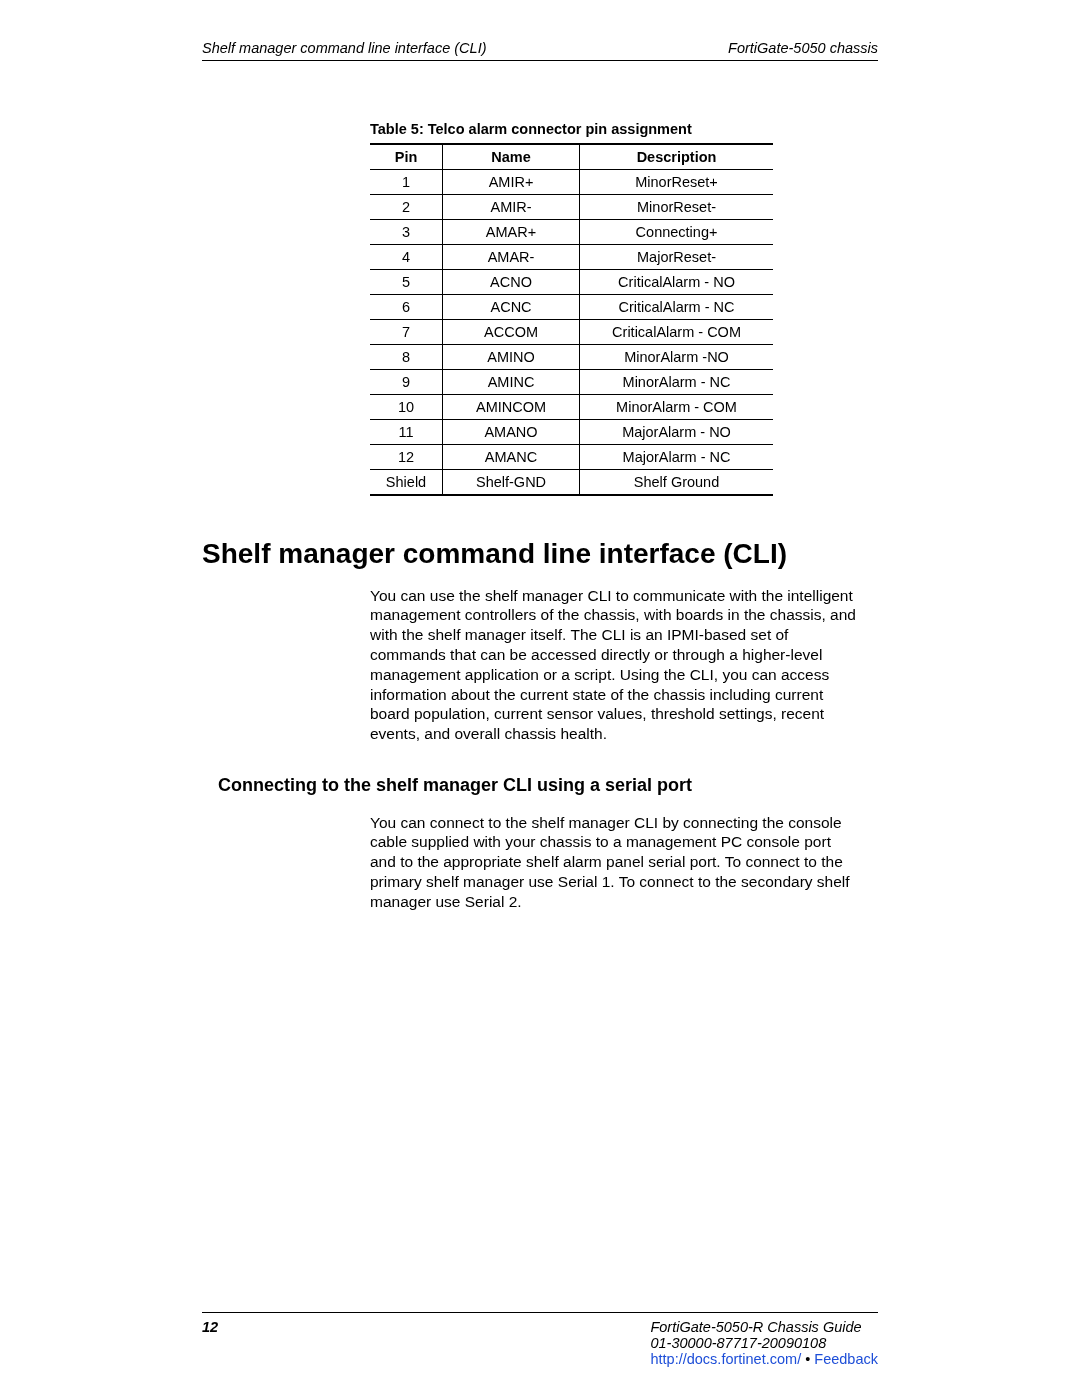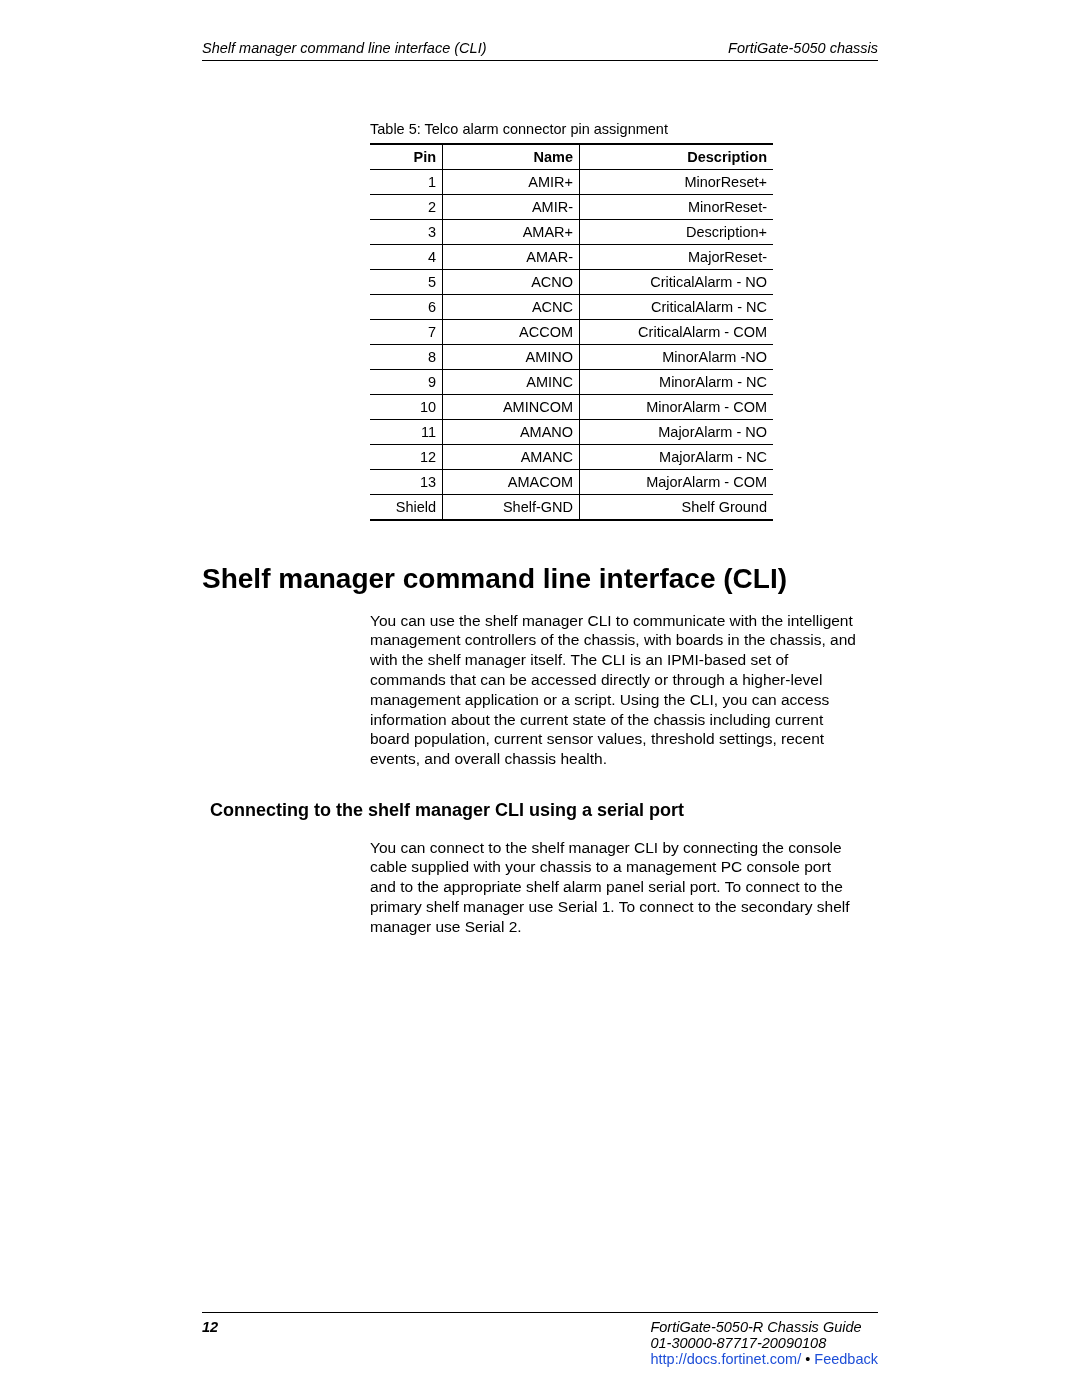--- a/index.html
+++ b/index.html
@@ -24,33 +24,33 @@
     font-size: 14.5px;
     border-bottom: 1px solid #000;
     padding-bottom: 4px;
     margin-bottom: 60px;
   }
   .table-block {
     margin-left: 168px;
     margin-right: 105px;
   }
   .table-caption {
-    font-weight: normal;
+    font-weight: bold;
     font-size: 14.5px;
     margin-bottom: 6px;
   }
   table.data {
     border-collapse: collapse;
     width: 100%;
     font-size: 14.5px;
   }
   table.data th, table.data td {
     border-top: 1px solid #000;
     border-bottom: 1px solid #000;
-    text-align: right;
+    text-align: center;
     padding: 4px 6px;
     font-weight: normal;
   }
   table.data th {
     font-weight: bold;
   }
   table.data col.c1 { width: 18%; }
   table.data col.c2 { width: 34%; }
   table.data col.c3 { width: 48%; }
   table.data th + th, table.data td + td {
@@ -137,21 +137,21 @@
             <td>MinorReset+</td>
           </tr>
           <tr>
             <td>2</td>
             <td>AMIR-</td>
             <td>MinorReset-</td>
           </tr>
           <tr>
             <td>3</td>
             <td>AMAR+</td>
-            <td>Description+</td>
+            <td>Connecting+</td>
           </tr>
           <tr>
             <td>4</td>
             <td>AMAR-</td>
             <td>MajorReset-</td>
           </tr>
           <tr>
             <td>5</td>
             <td>ACNO</td>
             <td>CriticalAlarm - NO</td>
@@ -185,39 +185,34 @@
             <td>11</td>
             <td>AMANO</td>
             <td>MajorAlarm - NO</td>
           </tr>
           <tr>
             <td>12</td>
             <td>AMANC</td>
             <td>MajorAlarm - NC</td>
           </tr>
           <tr>
-            <td>13</td>
-            <td>AMACOM</td>
-            <td>MajorAlarm - COM</td>
-          </tr>
-          <tr>
             <td>Shield</td>
             <td>Shelf-GND</td>
             <td>Shelf Ground</td>
           </tr>
         </tbody>
     </table>
   </div>
 
   <h1 class="section">Shelf manager command line interface (CLI)</h1>
   <div class="body-indent">
     <p>You can use the shelf manager CLI to communicate with the intelligent management controllers of the chassis, with boards in the chassis, and with the shelf manager itself. The CLI is an IPMI-based set of commands that can be accessed directly or through a higher-level management application or a script. Using the CLI, you can access information about the current state of the chassis including current board population, current sensor values, threshold settings, recent events, and overall chassis health.</p>
   </div>
 
-  <h2 class="sub body-indent" style="margin-left:8px;">Connecting to the shelf manager CLI using a serial port</h2>
+  <h2 class="sub body-indent" style="margin-left:16px;">Connecting to the shelf manager CLI using a serial port</h2>
   <div class="body-indent">
     <p>You can connect to the shelf manager CLI by connecting the console cable supplied with your chassis to a management PC console port and to the appropriate shelf alarm panel serial port. To connect to the primary shelf manager use Serial 1. To connect to the secondary shelf manager use Serial 2.</p>
   </div>
 
   <div class="footer">
     <div class="footer-row">
       <div class="page-num">12</div>
       <div class="footer-right">
         <div>FortiGate-5050-R   Chassis Guide</div>
         <div>01-30000-87717-20090108</div>

